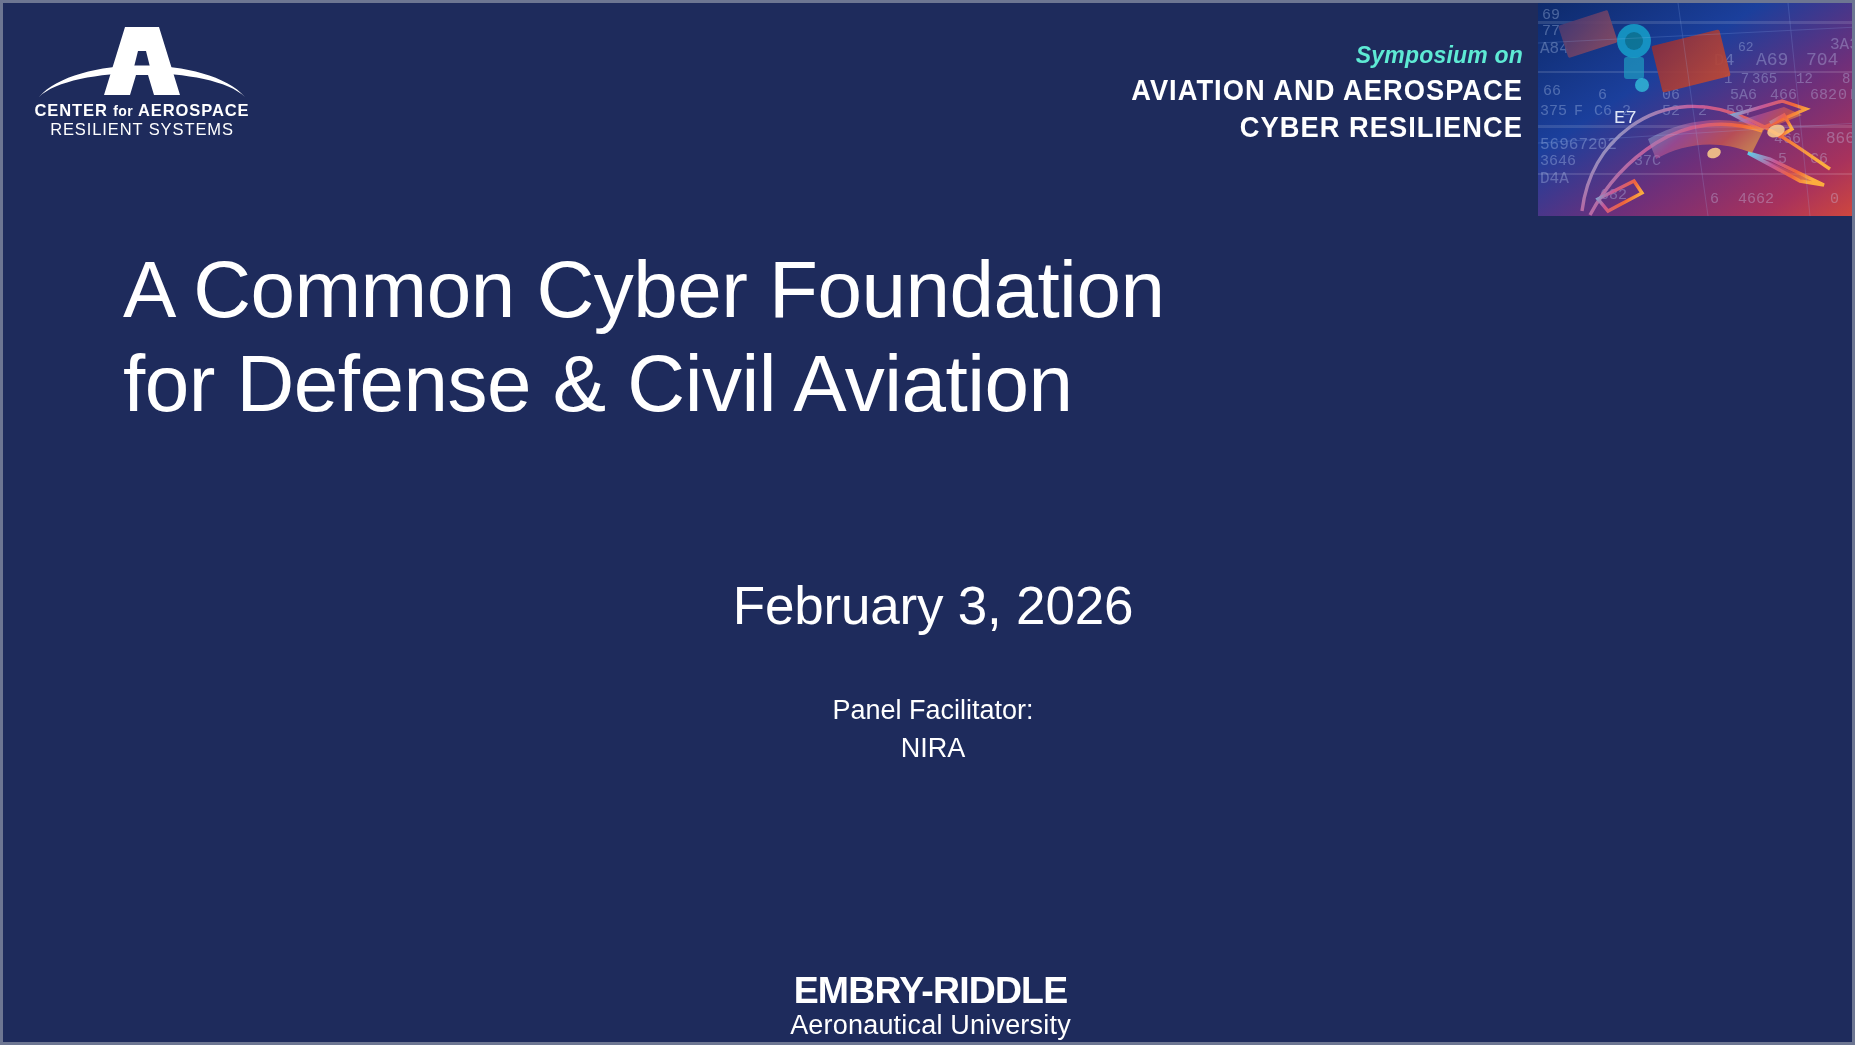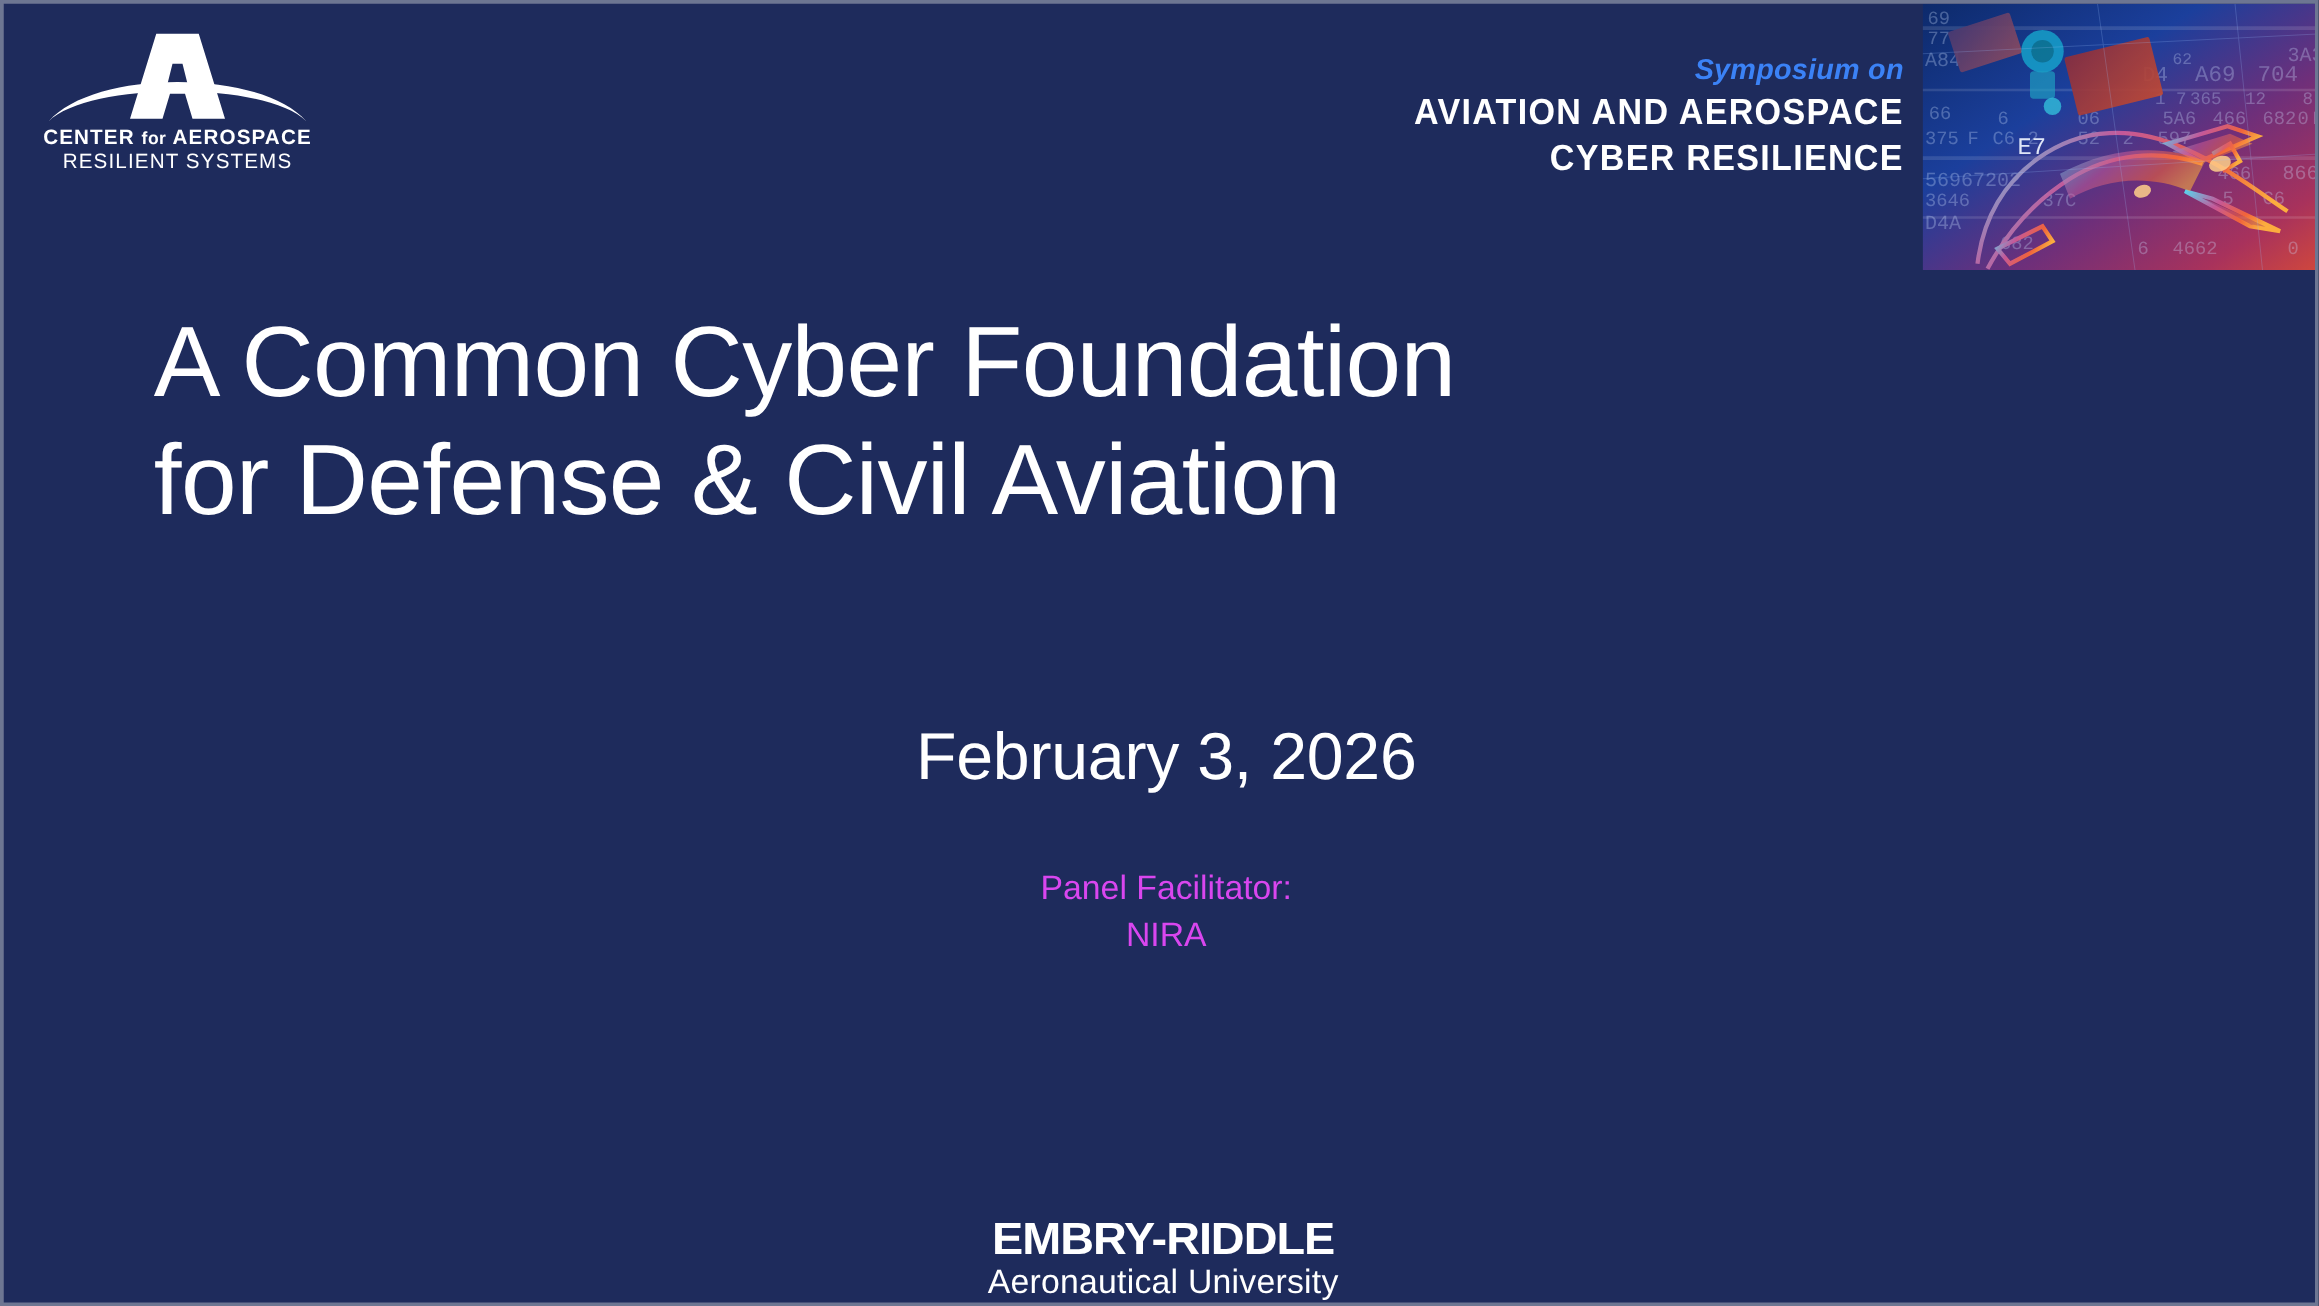--- a/index.html
+++ b/index.html
@@ -68,21 +68,21 @@
 
   
   .symposium {
     position: absolute;
     left: 900px;
     top: 40px;
     width: 620px;
     text-align: right;
   }
   .sym-eyebrow {
-    color: #3b82f6;
+    color: #5eead4;
     font-style: italic;
     font-weight: bold;
     font-size: 23px;
     letter-spacing: 0.2px;
     line-height: 1.1;
     margin-bottom: 4px;
   }
   .sym-head {
     color: #ffffff;
     font-weight: bold;
@@ -128,21 +128,21 @@
     font-weight: normal;
     letter-spacing: -0.2px;
     margin-top: 32px;
   }
   .facilitator {
     position: absolute;
     left: 120px;
     top: 688px;
     width: 1620px;
     text-align: center;
-    color: #d946ef;
+    color: #ffffff;
     font-size: 27px;
     font-weight: normal;
     line-height: 1.42;
   }
 
   
   .erau {
     position: absolute;
     left: 0;
     top: 970px;

